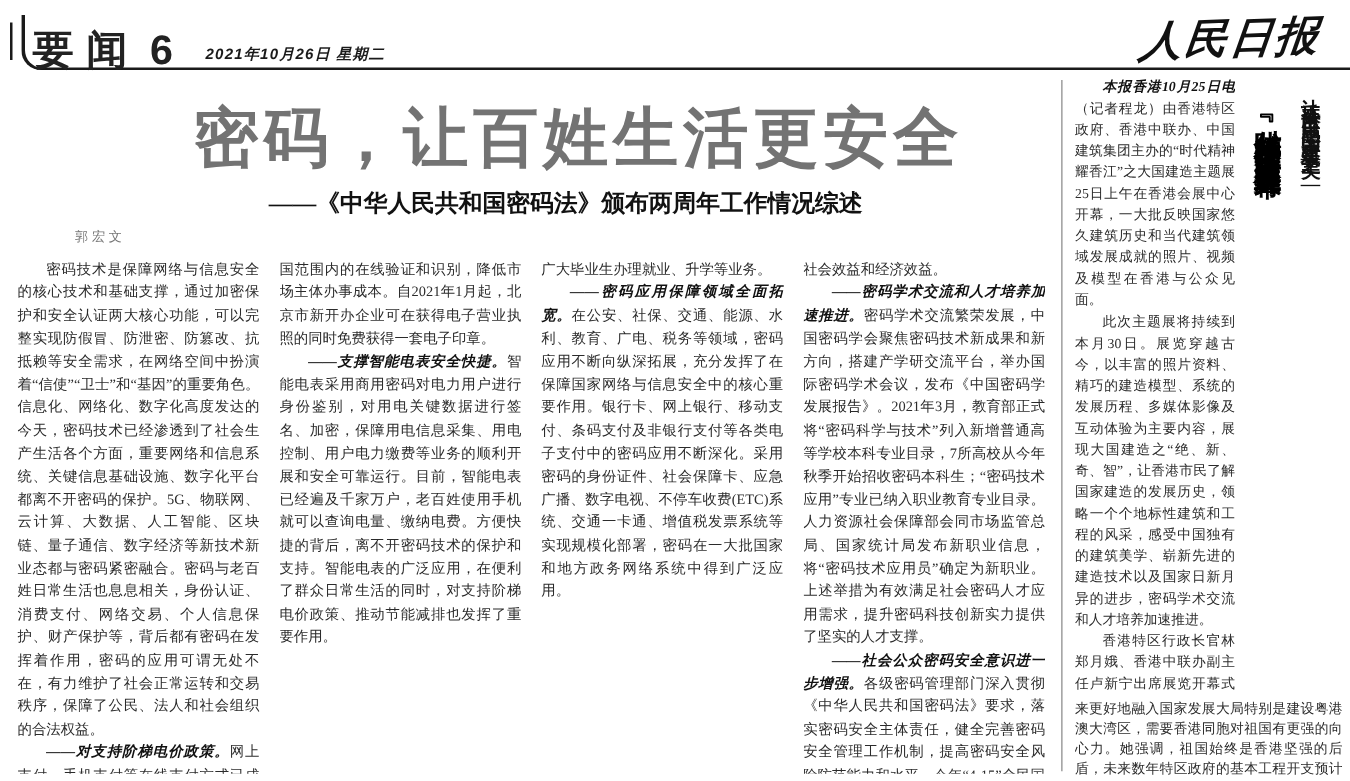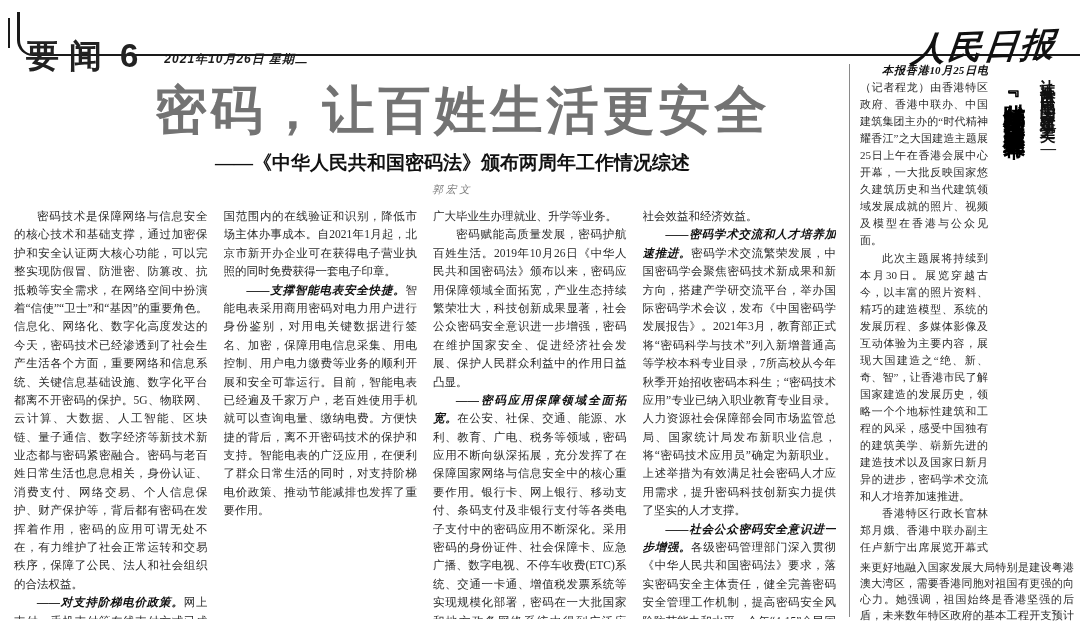--- a/index.html
+++ b/index.html
@@ -6,39 +6,39 @@
   html,body { background:#e8e8e6; }
   .page { position:relative; width:1080px; height:625px; background:#ffffff;
           font-family:"Liberation Serif","DejaVu Serif",serif; color:#222; overflow:hidden; }
 
   
   .hdr-tick { position:absolute; left:8px; top:18px; height:30px; border-left:2px solid #1a1a1a; }
   .hdr-rule { position:absolute; left:17px; top:12px; right:0; height:44px;
               border-left:3px solid #1a1a1a; border-bottom:2.5px solid #1a1a1a;
               border-bottom-left-radius:16px; }
   .hdr-row { position:absolute; left:26px; top:10px; right:10px; height:46px;
-             display:flex; align-items:flex-end;margin-top:16px; }
+             display:flex; align-items:flex-end; }
   .sec-name { font-size:33px; font-weight:900; letter-spacing:10px; line-height:1;
               font-family:"Liberation Sans","DejaVu Sans",sans-serif; }
   .sec-num  { font-size:33px; font-weight:700; line-height:1; margin-left:8px; margin-right:26px;
               font-family:"Liberation Sans","DejaVu Sans",sans-serif; }
   .hdr-date { font-size:12px; font-weight:700; padding-bottom:4px; letter-spacing:1px;
               font-family:"Liberation Sans","DejaVu Sans",sans-serif; color:#1a1a1a;font-style:italic; }
   .masthead { margin-left:auto; font-size:34px; font-weight:900; font-style:italic;
               transform:skewX(-8deg) rotate(-2deg); letter-spacing:2px; padding-right:14px;
               padding-bottom:2px; color:#111; }
 
   
   .headline { position:absolute; left:0; top:76px; width:845px; text-align:center;
               padding-left:80px; font-size:52px; font-weight:900; letter-spacing:4px;
               color:#737373; font-family:"Liberation Sans","DejaVu Sans",sans-serif; }
   .subhead  { position:absolute; left:0; top:150px; width:845px; text-align:center;
               padding-left:60px; font-size:19px; font-weight:700; color:#111; }
-  .byline   { position:absolute; left:0; top:183px; width:845px; text-align:center;
-              padding-left:60px; font-size:10.5px; color:#777; letter-spacing:3px;font-style:italic; }
+  .byline   { position:absolute; left:0; top:183px; width:845px; text-align:left;
+              padding-left:60px; font-size:10.5px; color:#777; letter-spacing:3px; }
 
   .columns { position:absolute; left:14px; top:207px; width:822px; height:412px;
              display:flex; gap:16px; overflow:hidden; }
   .col { flex:1 1 0; text-align:justify; font-size:11.5px; line-height:1.60; color:#2b2b2b;
          overflow:hidden; }
   .col p { text-indent:2em; }
   .col p.noindent { text-indent:0; }
   .lead { font-weight:700; font-style:italic; color:#111; }
 
   
@@ -82,21 +82,20 @@
       <div class="col">
         <p>密码技术是保障网络与信息安全的核心技术和基础支撑，通过加密保护和安全认证两大核心功能，可以完整实现防假冒、防泄密、防篡改、抗抵赖等安全需求，在网络空间中扮演着“信使”“卫士”和“基因”的重要角色。信息化、网络化、数字化高度发达的今天，密码技术已经渗透到了社会生产生活各个方面，重要网络和信息系统、关键信息基础设施、数字化平台都离不开密码的保护。5G、物联网、云计算、大数据、人工智能、区块链、量子通信、数字经济等新技术新业态都与密码紧密融合。密码与老百姓日常生活也息息相关，身份认证、消费支付、网络交易、个人信息保护、财产保护等，背后都有密码在发挥着作用，密码的应用可谓无处不在，有力维护了社会正常运转和交易秩序，保障了公民、法人和社会组织的合法权益。</p>
         <p><span class="lead">——对支持阶梯电价政策。</span>网上支付、手机支付等在线支付方式已成为老百姓日常消费支付的主要方式。各大支付平台都使用密码技术实现用户身份认证、交易数据验签等功能，确保支付数据的机密性和完整性，保护用户资金等敏感信息不被盗用、输入的交易资料不被篡改，防止业务损失或服务中断，为保护消费者资金安全、防止欺诈、套现、洗钱等违法犯罪行为发挥了重要作用。</p>
       </div>
       <div class="col">
         <p class="noindent">国范围内的在线验证和识别，降低市场主体办事成本。自2021年1月起，北京市新开办企业可在获得电子营业执照的同时免费获得一套电子印章。</p>
         <p><span class="lead">——支撑智能电表安全快捷。</span>智能电表采用商用密码对电力用户进行身份鉴别，对用电关键数据进行签名、加密，保障用电信息采集、用电控制、用户电力缴费等业务的顺利开展和安全可靠运行。目前，智能电表已经遍及千家万户，老百姓使用手机就可以查询电量、缴纳电费。方便快捷的背后，离不开密码技术的保护和支持。智能电表的广泛应用，在便利了群众日常生活的同时，对支持阶梯电价政策、推动节能减排也发挥了重要作用。</p>
       </div>
       <div class="col">
         <p class="noindent">广大毕业生办理就业、升学等业务。</p>
-        <p>密码赋能高质量发展，密码护航百姓生活。2019年10月26日《中华人民共和国密码法》颁布以来，密码应用保障领域全面拓宽，产业生态持续繁荣壮大，科技创新成果显著，社会公众密码安全意识进一步增强，密码在维护国家安全、促进经济社会发展、保护人民群众利益中的作用日益凸显。</p>
         <p><span class="lead">——密码应用保障领域全面拓宽。</span>在公安、社保、交通、能源、水利、教育、广电、税务等领域，密码应用不断向纵深拓展，充分发挥了在保障国家网络与信息安全中的核心重要作用。银行卡、网上银行、移动支付、条码支付及非银行支付等各类电子支付中的密码应用不断深化。采用密码的身份证件、社会保障卡、应急广播、数字电视、不停车收费(ETC)系统、交通一卡通、增值税发票系统等实现规模化部署，密码在一大批国家和地方政务网络系统中得到广泛应用。</p>
       </div>
       <div class="col">
         <p class="noindent">社会效益和经济效益。</p>
         <p><span class="lead">——密码学术交流和人才培养加速推进。</span>密码学术交流繁荣发展，中国密码学会聚焦密码技术新成果和新方向，搭建产学研交流平台，举办国际密码学术会议，发布《中国密码学发展报告》。2021年3月，教育部正式将“密码科学与技术”列入新增普通高等学校本科专业目录，7所高校从今年秋季开始招收密码本科生；“密码技术应用”专业已纳入职业教育专业目录。人力资源社会保障部会同市场监管总局、国家统计局发布新职业信息，将“密码技术应用员”确定为新职业。上述举措为有效满足社会密码人才应用需求，提升密码科技创新实力提供了坚实的人才支撑。</p>
         <p><span class="lead">——社会公众密码安全意识进一步增强。</span>各级密码管理部门深入贯彻《中华人民共和国密码法》要求，落实密码安全主体责任，健全完善密码安全管理工作机制，提高密码安全风险防范能力和水平。今年“4·15”全民国家安全教育日期间，国家密码管理局以“统筹发展和安全，筑牢维护国家安全的密码防线”为主题，在全国范围内组织开展密码安全宣传教育活动，各地区各部门精心准备、踊跃参与，有力提升了全社会的密码安全意识。</p>
       </div>
     </div>
 
   <div class="vdiv"></div>

